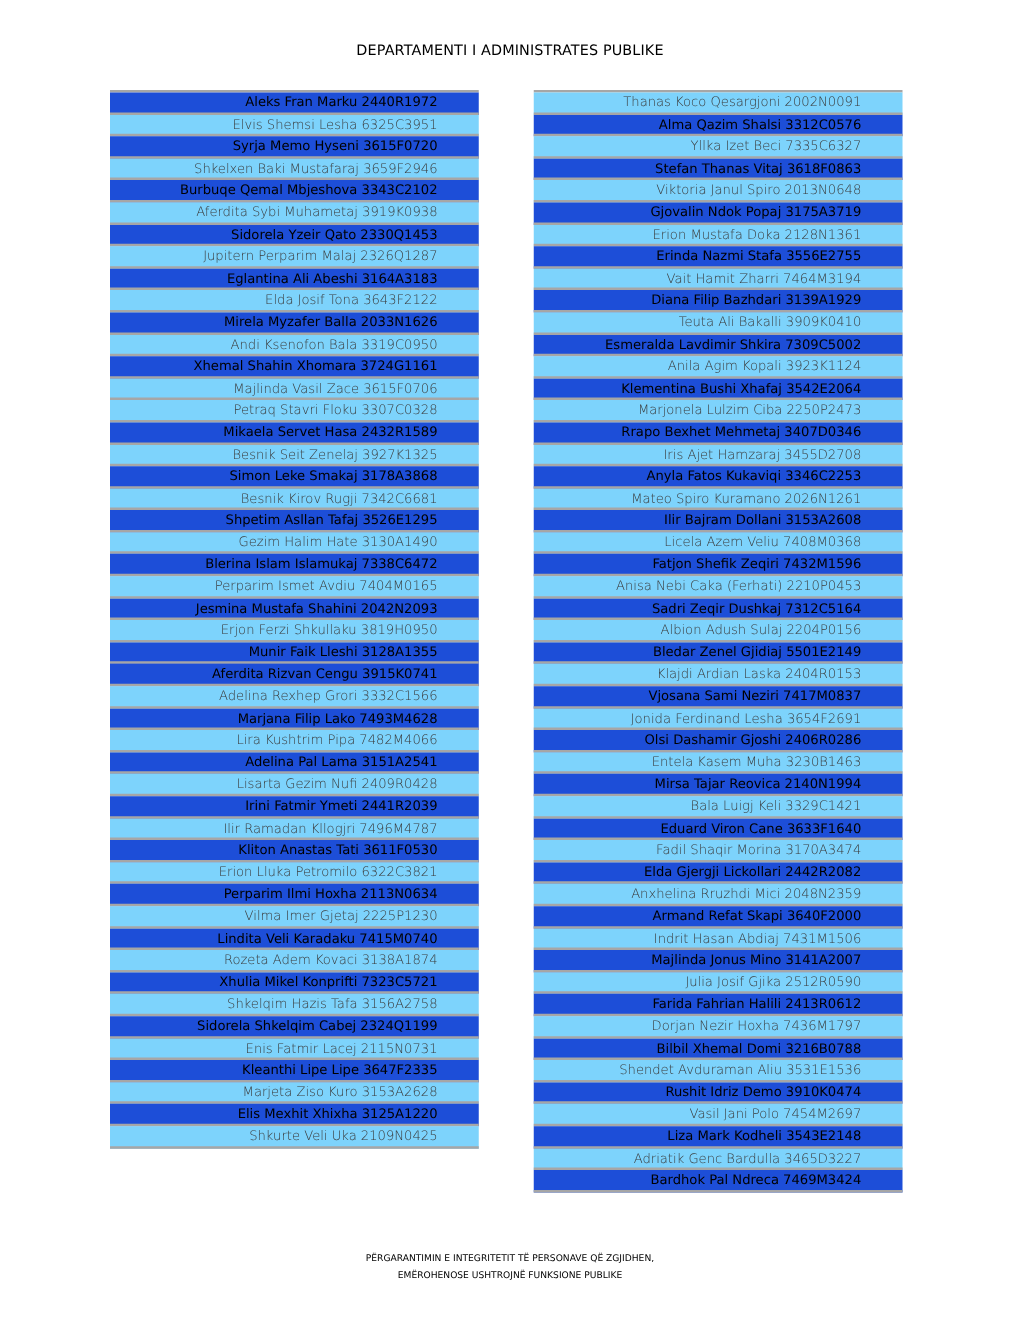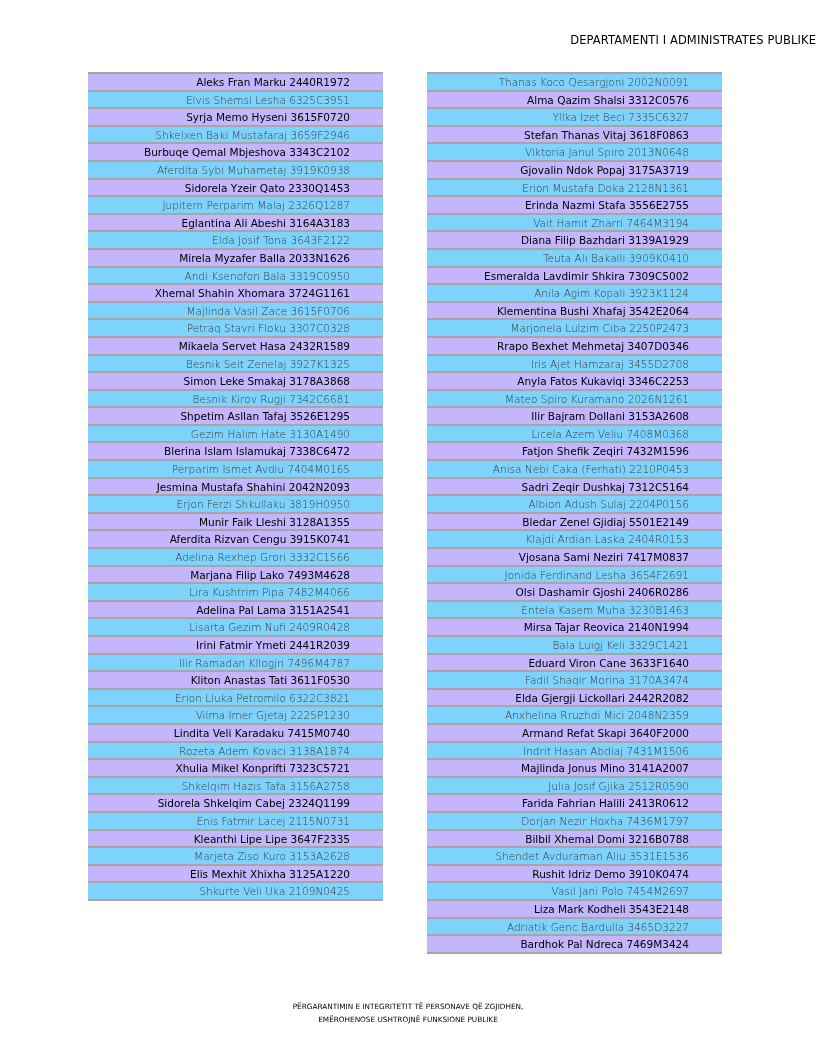--- a/index.html
+++ b/index.html
@@ -1,26 +1,26 @@
 <!DOCTYPE html>
 <html><head>
 <meta charset="utf-8">
 <style>
   html, body { margin:0; padding:0; background:#ffffff; }
   body { width:816px; height:1056px; position:relative; overflow:hidden;
          font-family:"DejaVu Sans", "Liberation Sans", sans-serif; color:#000; }
-  .title { position:absolute; top:33px; left:0; width:816px; text-align:right;
+  .title { position:absolute; top:33px; left:0; width:816px; text-align:center;
            font-size:11.5px; letter-spacing:0.1px; }
   .col { position:absolute; top:72px; width:295px; border-top:2px solid #a6a6a6; }
   .col.left { left:88px; }
   .col.right { left:427px; }
   .row { height:15.6px; border-bottom:2px solid #a6a6a6; text-align:right;
          padding-right:33px; font-size:10.5px; line-height:16px; white-space:nowrap;
          overflow:hidden; }
-  .row.shade { background:#c4b5fd; color:#000; }
+  .row.shade { background:#1d4ed8; color:#000; }
   .row.plain { background:#7dd3fc; color:#3a3a3a; font-weight:300; }
   .footer { position:absolute; top:1000px; left:0; width:816px; text-align:center;
             font-size:7.3px; line-height:13px; color:#000; }
 </style>
 </head>
 <body>
 
 <div class="title">DEPARTAMENTI I ADMINISTRATES PUBLIKE</div>
 
 <div class="col left" id="col-left">
@@ -53,20 +53,21 @@
     <div class="row shade">Aferdita Rizvan Cengu 3915K0741</div>
     <div class="row plain">Adelina Rexhep Grori 3332C1566</div>
     <div class="row shade">Marjana Filip Lako 7493M4628</div>
     <div class="row plain">Lira Kushtrim Pipa 7482M4066</div>
     <div class="row shade">Adelina Pal Lama 3151A2541</div>
     <div class="row plain">Lisarta Gezim Nufi 2409R0428</div>
     <div class="row shade">Irini Fatmir Ymeti 2441R2039</div>
     <div class="row plain">Ilir Ramadan Kllogjri 7496M4787</div>
     <div class="row shade">Kliton Anastas Tati 3611F0530</div>
     <div class="row plain">Erion Lluka Petromilo 6322C3821</div>
+    <div class="row shade">Perparim Ilmi Hoxha 2113N0634</div>
     <div class="row plain">Vilma Imer Gjetaj 2225P1230</div>
     <div class="row shade">Lindita Veli Karadaku 7415M0740</div>
     <div class="row plain">Rozeta Adem Kovaci 3138A1874</div>
     <div class="row shade">Xhulia Mikel Konprifti 7323C5721</div>
     <div class="row plain">Shkelqim Hazis Tafa 3156A2758</div>
     <div class="row shade">Sidorela Shkelqim Cabej 2324Q1199</div>
     <div class="row plain">Enis Fatmir Lacej 2115N0731</div>
     <div class="row shade">Kleanthi Lipe Lipe 3647F2335</div>
     <div class="row plain">Marjeta Ziso Kuro 3153A2628</div>
     <div class="row shade">Elis Mexhit Xhixha 3125A1220</div>

